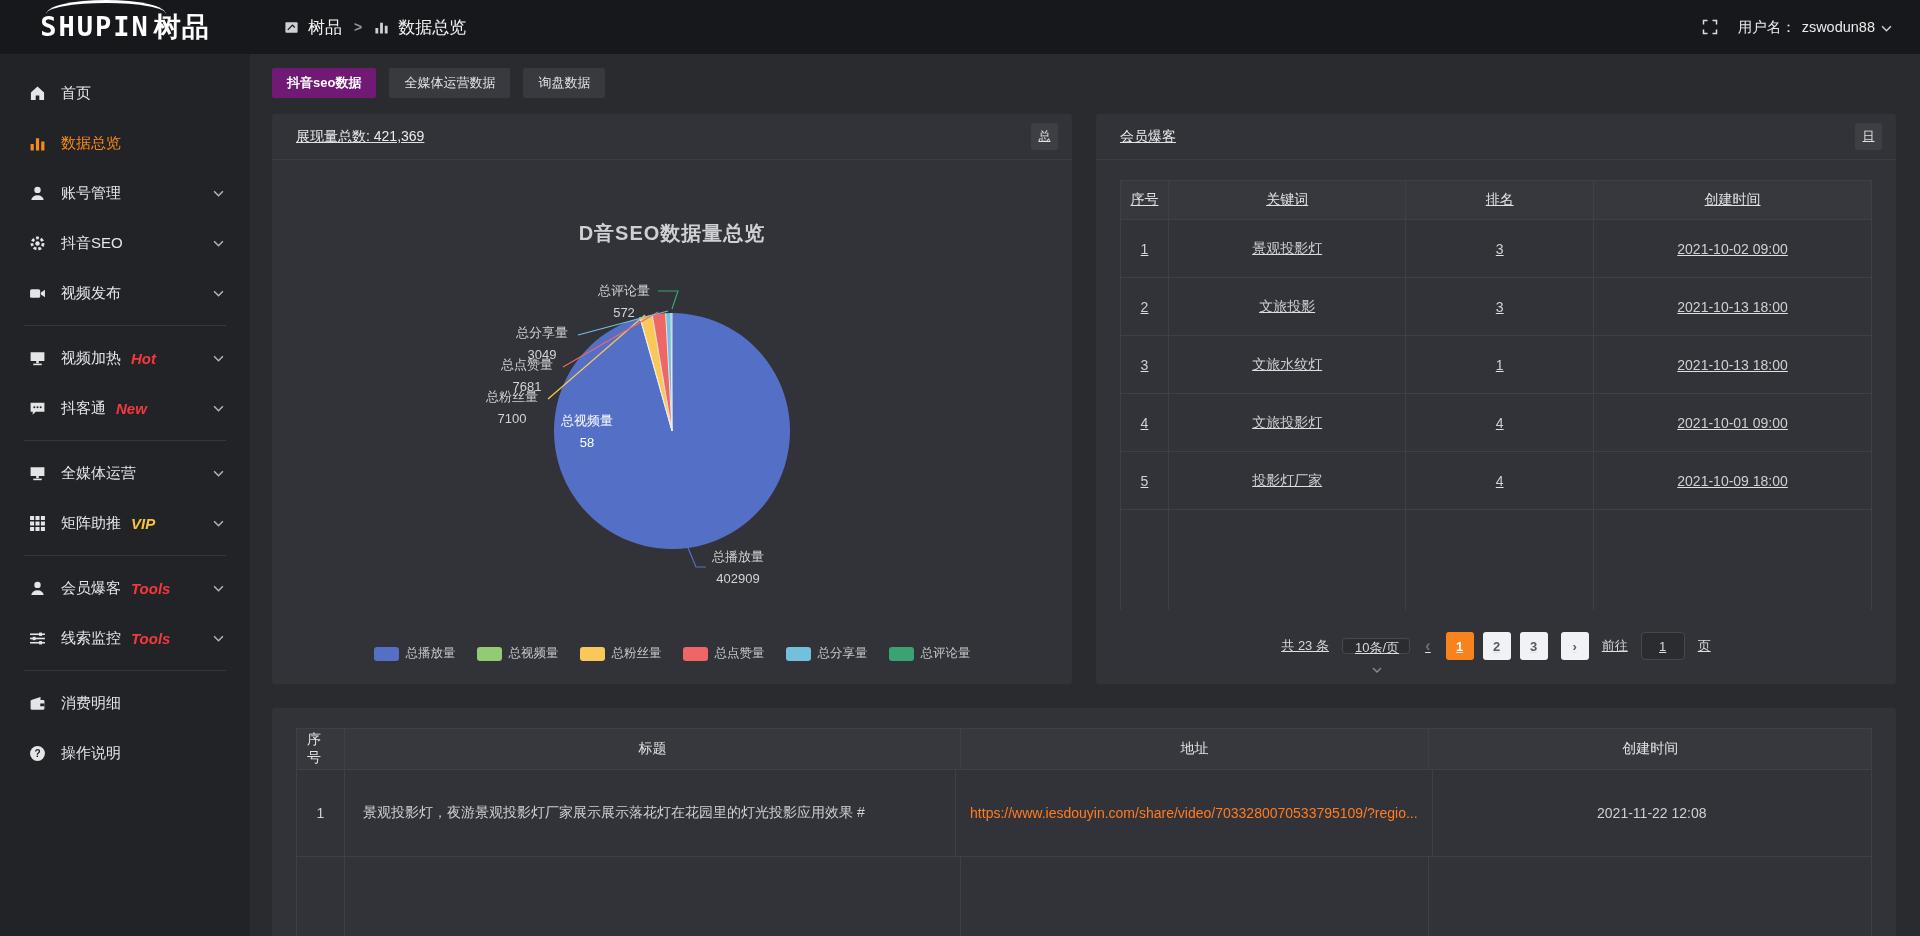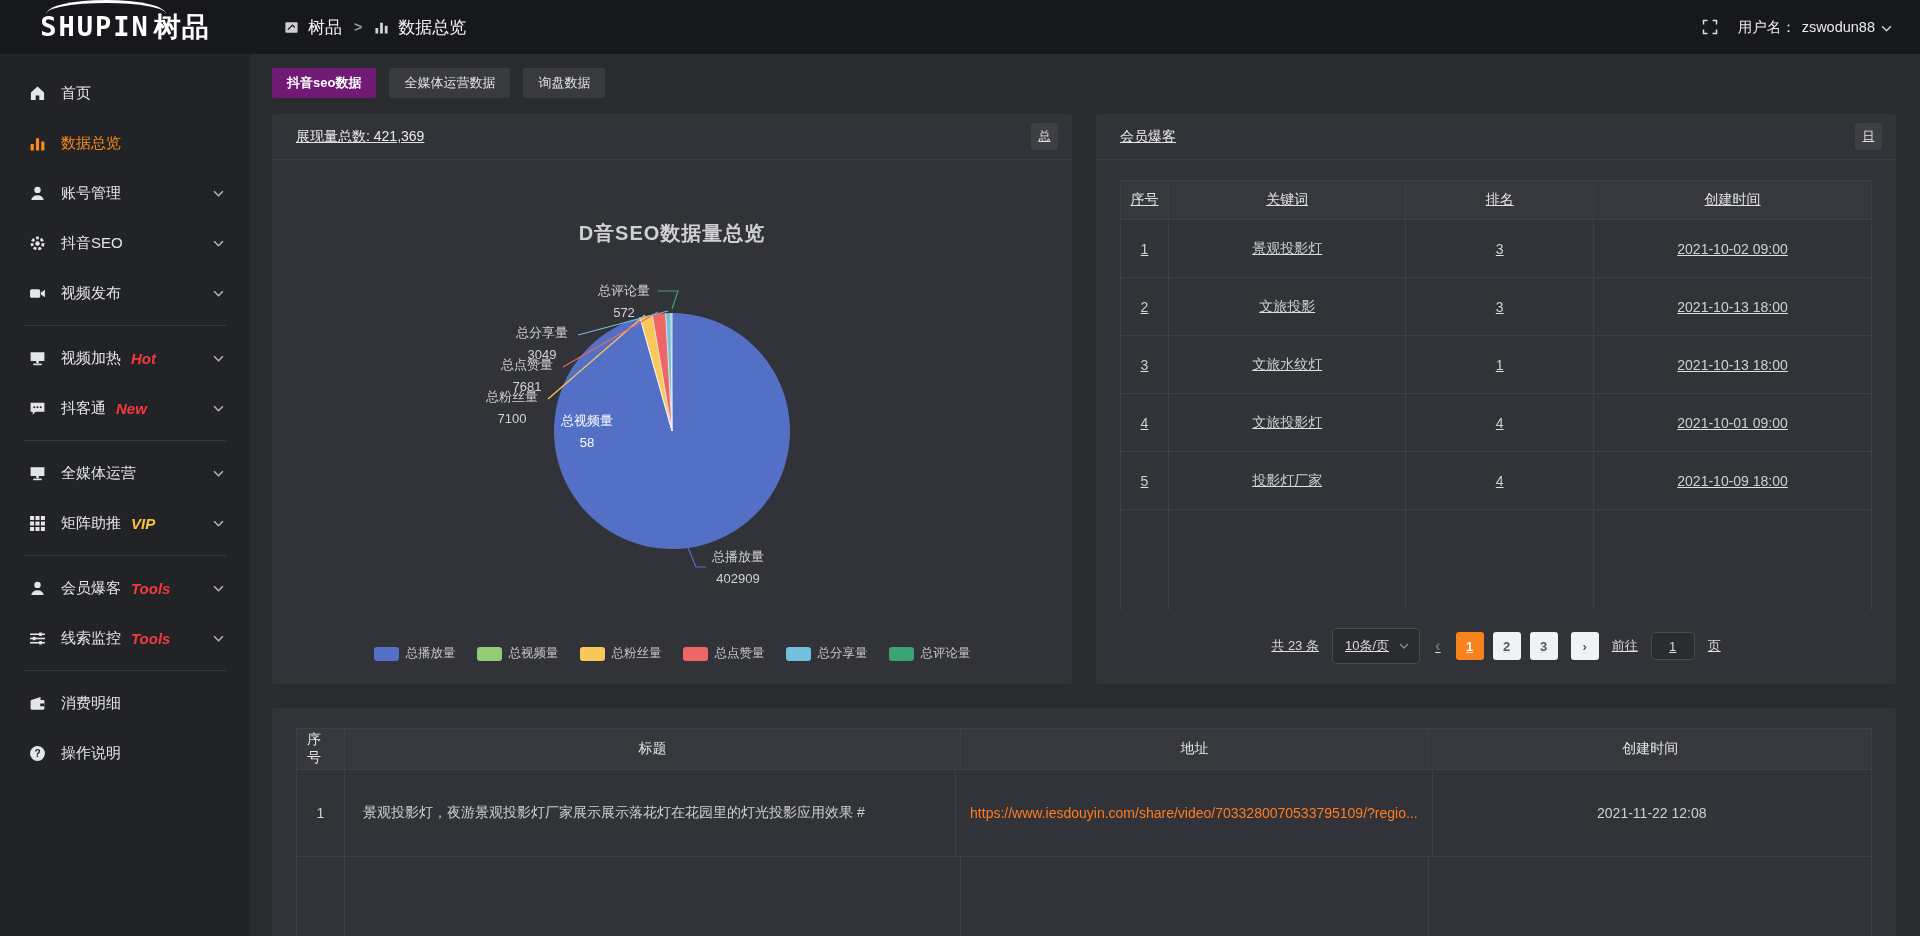--- a/index.html
+++ b/index.html
@@ -62,21 +62,21 @@
   .rtable { flex:1; display:flex; flex-direction:column; border:1px solid #3e4045; border-bottom:none; min-height:0; }
   .rrow { display:grid; grid-template-columns:48px 2.4fr 1.9fr 2.8fr; border-bottom:1px solid #3e4045; flex:none; }
   .rrow.rfill { flex:1; border-bottom:none; }
   .rcell { display:flex; align-items:center; justify-content:center; border-right:1px solid #3e4045; font-size:14px; color:#ced0d3; min-height:57px; }
   .rcell:last-child { border-right:none; }
   .rhead .rcell { min-height:38px; background:#37383d; color:#e1e2e5; }
   .rfill .rcell { min-height:0; }
 
   
   .pagination { flex:none; display:flex; align-items:center; justify-content:center; gap:13px; margin-top:22px; height:28px; font-size:13px; color:#d8d9db; }
-  .size-select { height:36px; display:flex; align-items:center; gap:10px; padding:0 10px 0 12px; background:#2b2c30; border:1px solid #46484d; border-radius:4px; color:#d8d9db; font-size:13px; cursor:pointer; font-family:inherit; }
+  .size-select { height:16px; display:flex; align-items:center; gap:10px; padding:0 10px 0 12px; background:#2b2c30; border:1px solid #46484d; border-radius:4px; color:#d8d9db; font-size:13px; cursor:pointer; font-family:inherit;flex-direction:column; }
   .size-select .chev { display:flex; color:#8a8b8f; }
   .pg-prev { background:none; border:none; color:#6e7075; font-size:17px; font-weight:bold; cursor:pointer; padding:0 2px; font-family:inherit; }
   .pg-pages { display:flex; gap:9px; }
   .page-num { min-width:28px; height:28px; border:none; border-radius:3px; background:#f1f2f5; color:#55585e; font-size:13px; font-weight:bold; display:flex; align-items:center; justify-content:center; cursor:pointer; font-family:inherit; }
   .page-num.active { background:#f7821e; color:#fff; }
   .goto-input { width:44px; height:28px; background:#2b2c30; border:1px solid #46484d; border-radius:4px; color:#d8d9db; text-align:center; font-size:13px; font-family:inherit; }
 
   
   .panel.report { margin-top:24px; height:420px; }
   .report-table { margin:20px 24px 0; border:1px solid #3e4045; border-bottom:none; }

